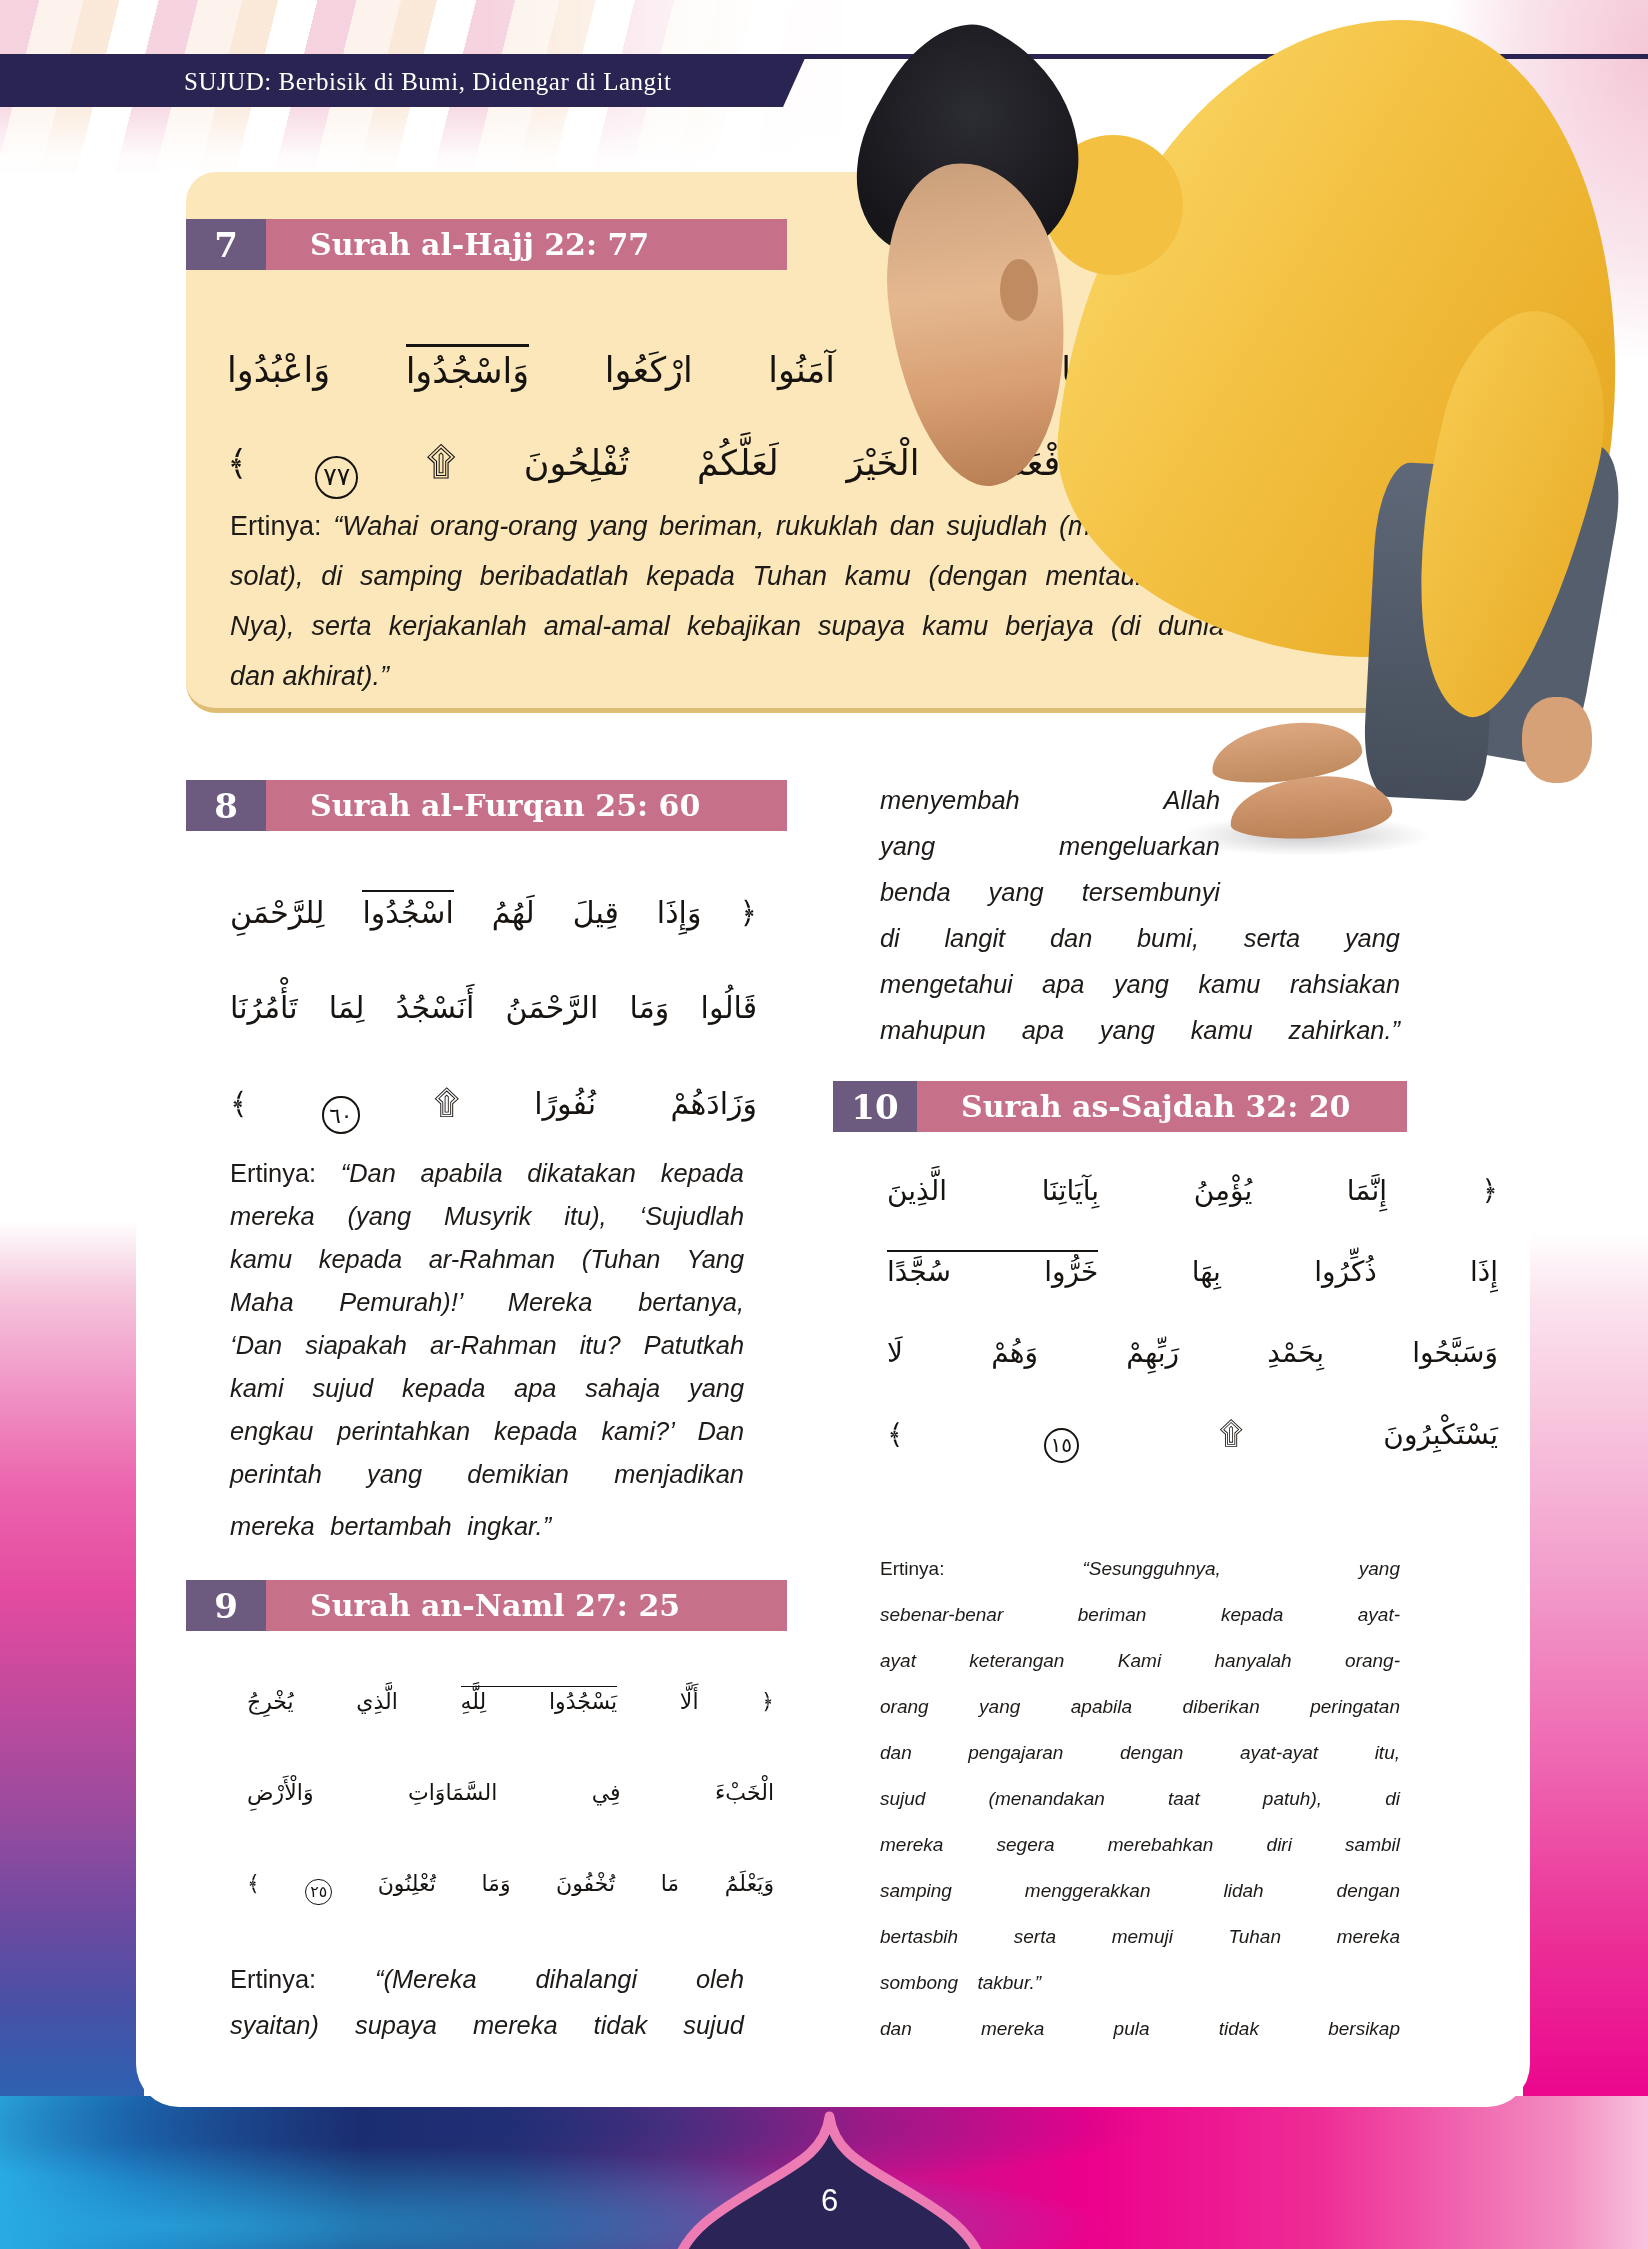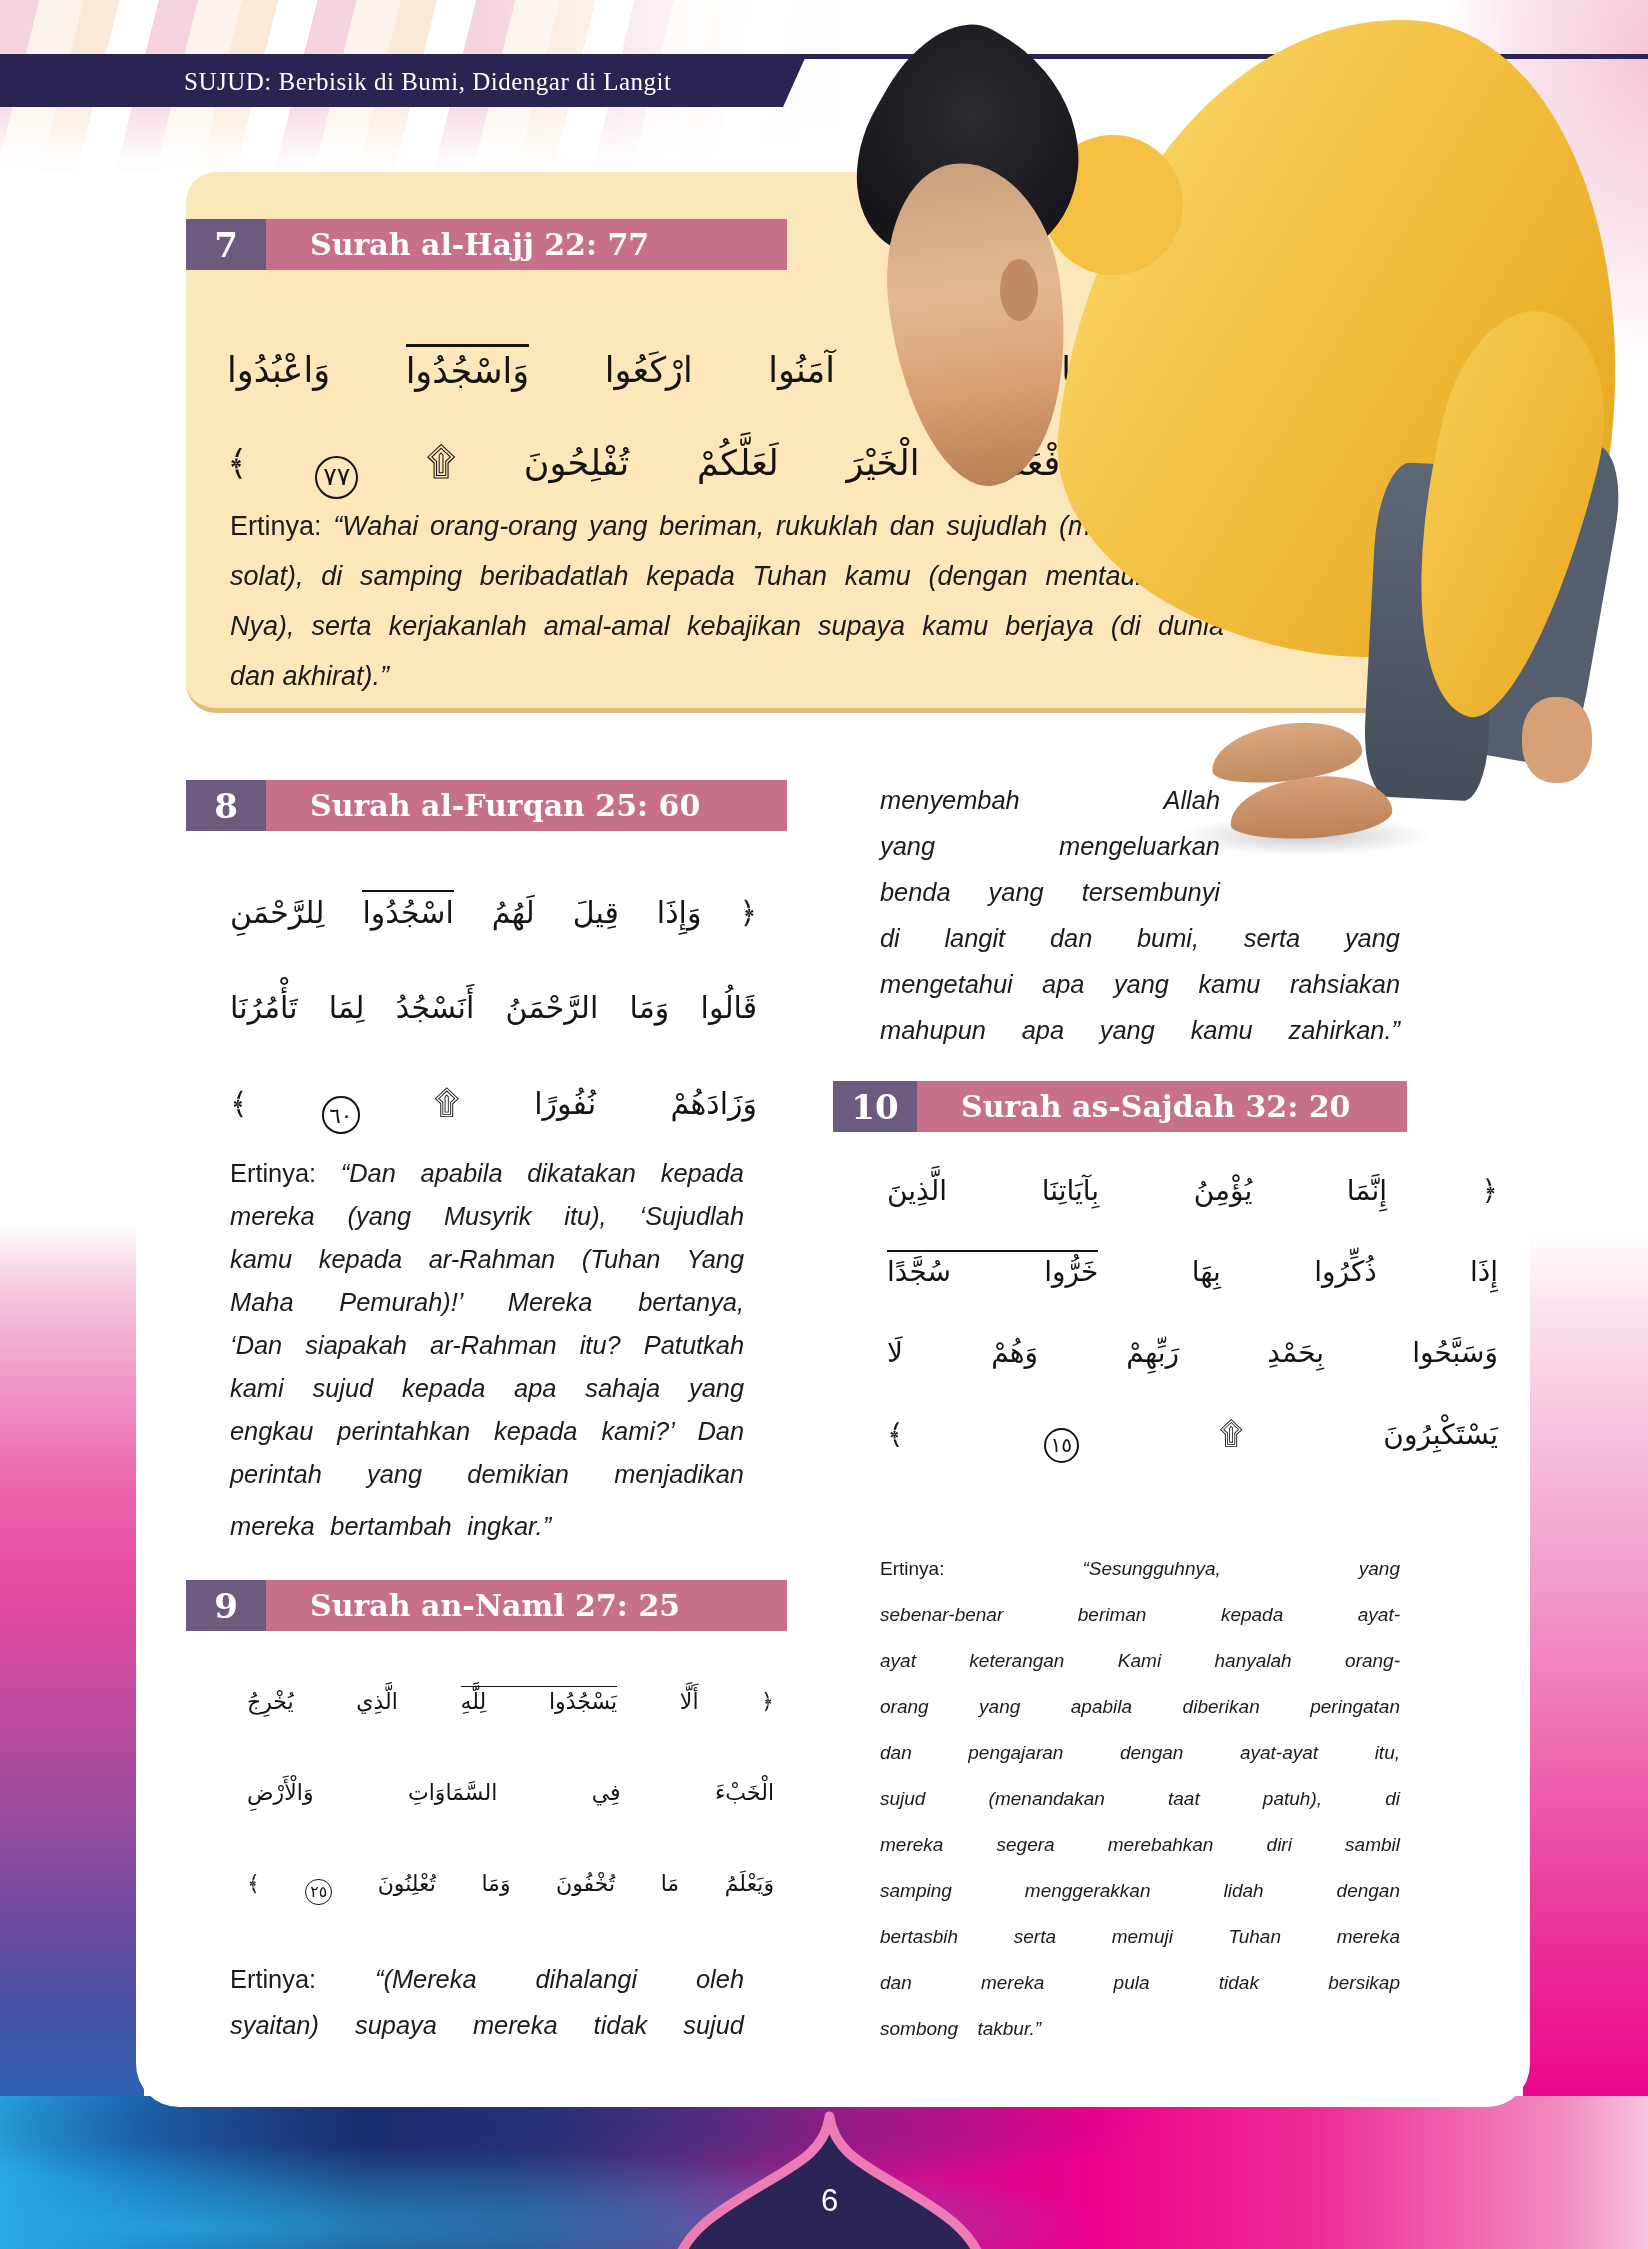--- a/index.html
+++ b/index.html
@@ -247,22 +247,22 @@
   <div class="tr-block" style="left:880px;top:1546px;width:520px;font-size:19px;line-height:46px;">
     <div class="tl"><span class="lbl">Ertinya:</span> <span>“Sesungguhnya, yang</span></div>
     <div class="tl">sebenar-benar beriman kepada ayat-</div>
     <div class="tl">ayat keterangan Kami hanyalah orang-</div>
     <div class="tl">orang yang apabila diberikan peringatan</div>
     <div class="tl">dan pengajaran dengan ayat-ayat itu,</div>
     <div class="tl">sujud (menandakan taat patuh), di</div>
     <div class="tl">mereka segera merebahkan diri sambil</div>
     <div class="tl">samping menggerakkan lidah dengan</div>
     <div class="tl">bertasbih serta memuji Tuhan mereka</div>
+    <div class="tl tl-left" style="word-spacing:14px;">sombong takbur.”</div>
     <div class="tl">dan mereka pula tidak bersikap</div>
-    <div class="tl tl-left" style="word-spacing:14px;">sombong takbur.”</div>
   </div>
 
   <div class="dome">
     <svg width="357" height="162" viewBox="0 0 660 300">
       <path d="M330,10 C322,68 282,92 210,134 C118,188 64,222 44,290 L44,310 L616,310 L616,290 C596,222 542,188 450,134 C378,92 338,68 330,10 Z" fill="#2a2457" stroke="#ee7cb4" stroke-width="18" stroke-linejoin="round"></path>
     </svg>
   </div>
   <div class="page-num">6</div>
 
 </div>

